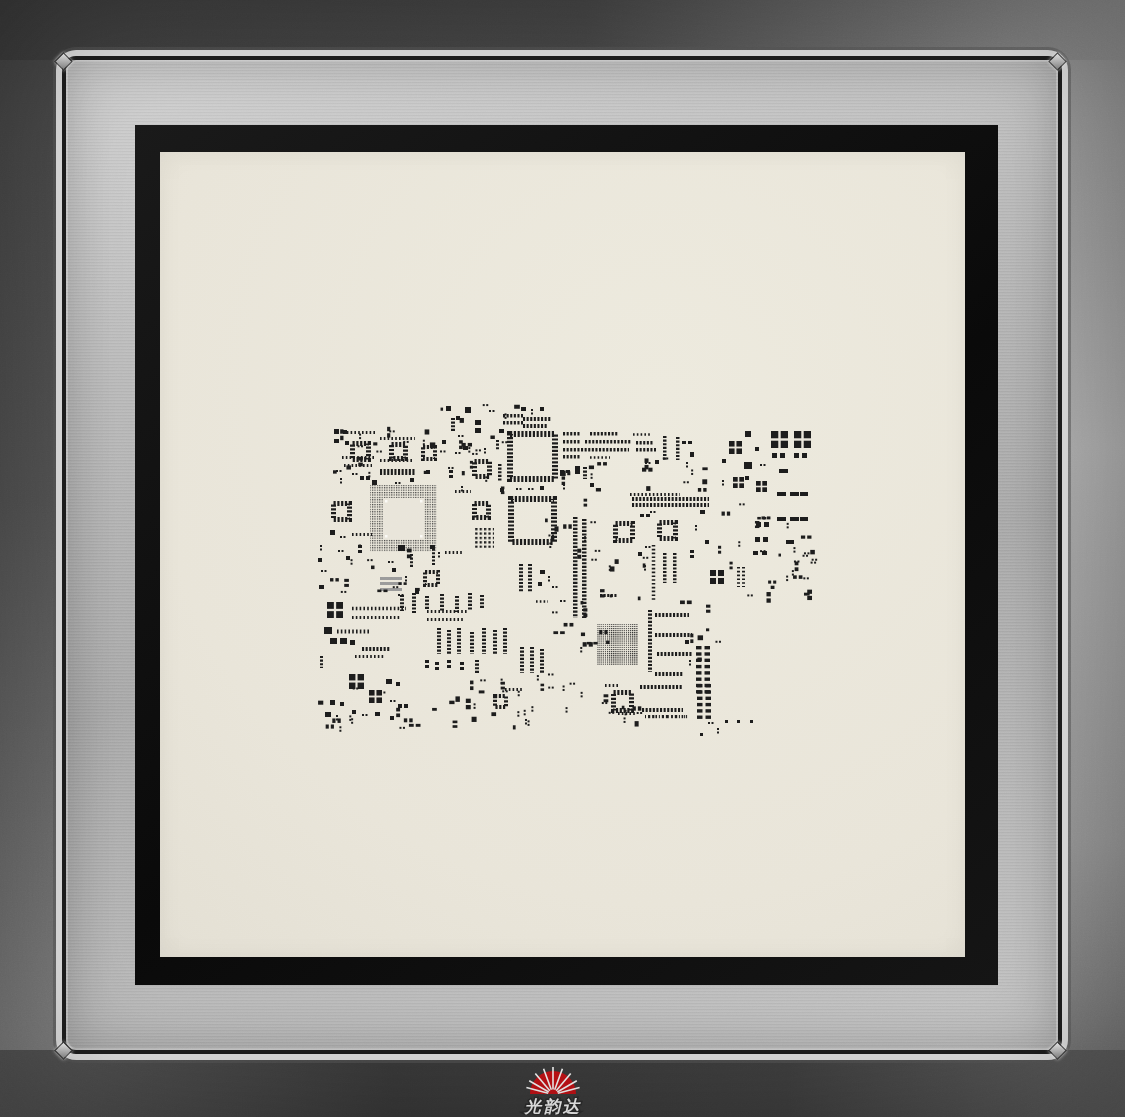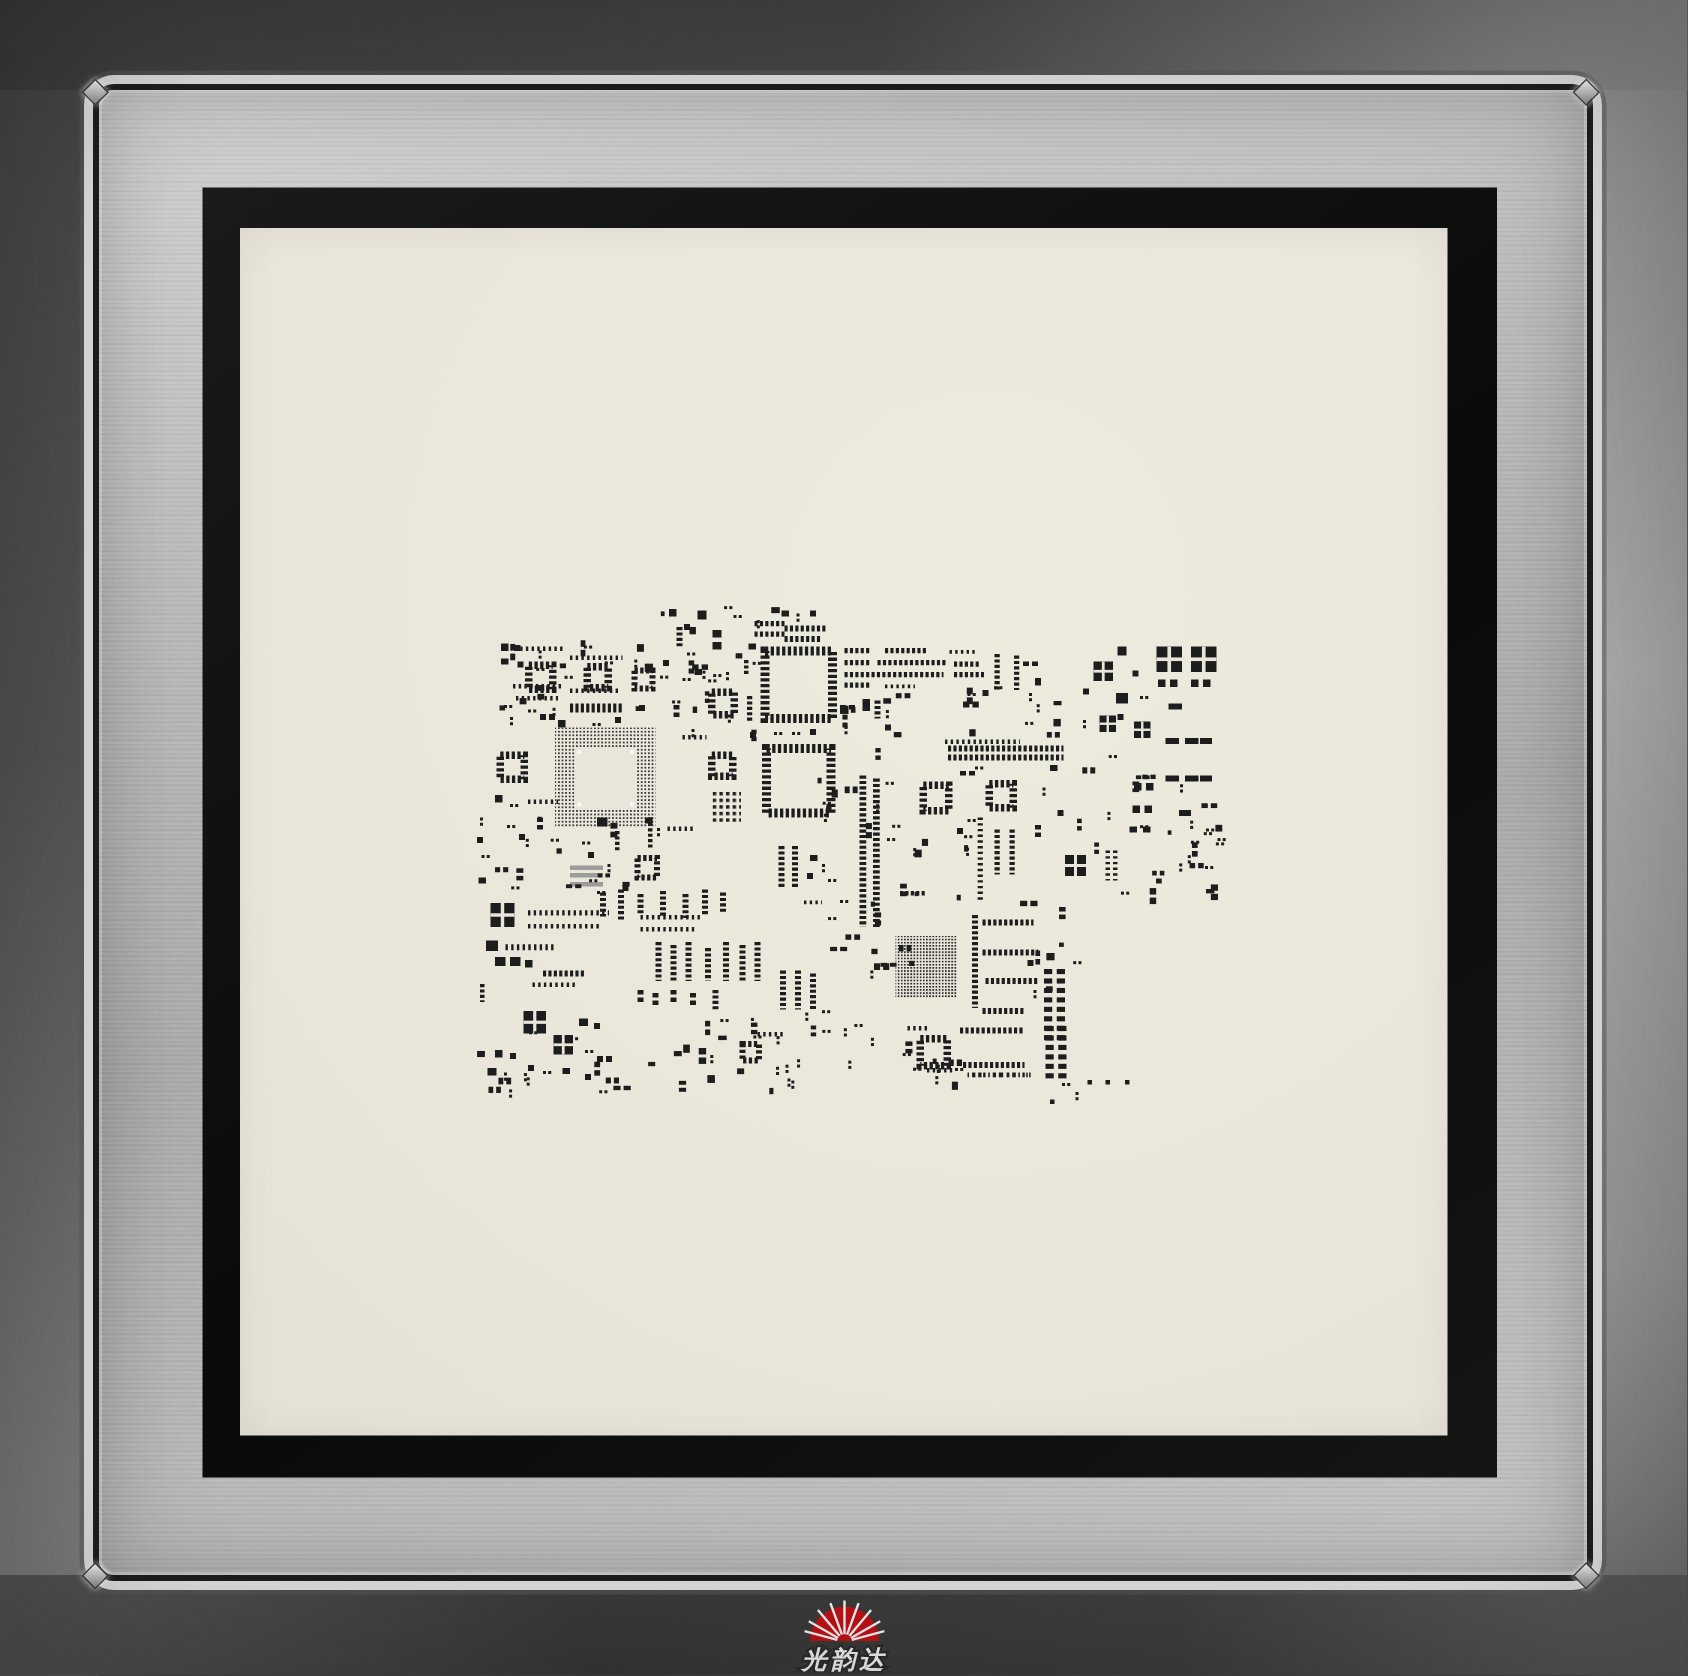--- a/index.html
+++ b/index.html
@@ -28,21 +28,21 @@
     border:1px solid #4a4a4a;box-shadow:0 0 4px rgba(255,255,255,.85);z-index:5;}
   
   .mask{left:135px;top:125px;width:863px;height:860px;
     background:linear-gradient(145deg,#1a1a1a,#0a0a0a 55%,#151515);}
   
   .foil{left:160px;top:152px;width:805px;height:805px;
     background:radial-gradient(115% 115% at 62% 30%,#edeade 0%,#e9e5d9 55%,#e0dcd0 100%);
     box-shadow:inset 0 0 26px rgba(0,0,0,.05);}
   .foil svg{position:absolute;left:0;top:0;}
   
-  .logo{left:500px;top:1063px;width:140px;height:52px;z-index:6;}
+  .logo{left:490px;top:1063px;width:140px;height:52px;z-index:6;}
   .vignette{inset:0;pointer-events:none;z-index:8;
     box-shadow:inset 0 0 150px rgba(0,0,0,.35);}
   .grain{inset:0;left:0;top:0;pointer-events:none;z-index:7;opacity:.5;mix-blend-mode:overlay;}
 </style>
 </head>
 <body>
 
 <div class="scene">
 
   <div class="abs of-left"></div>

